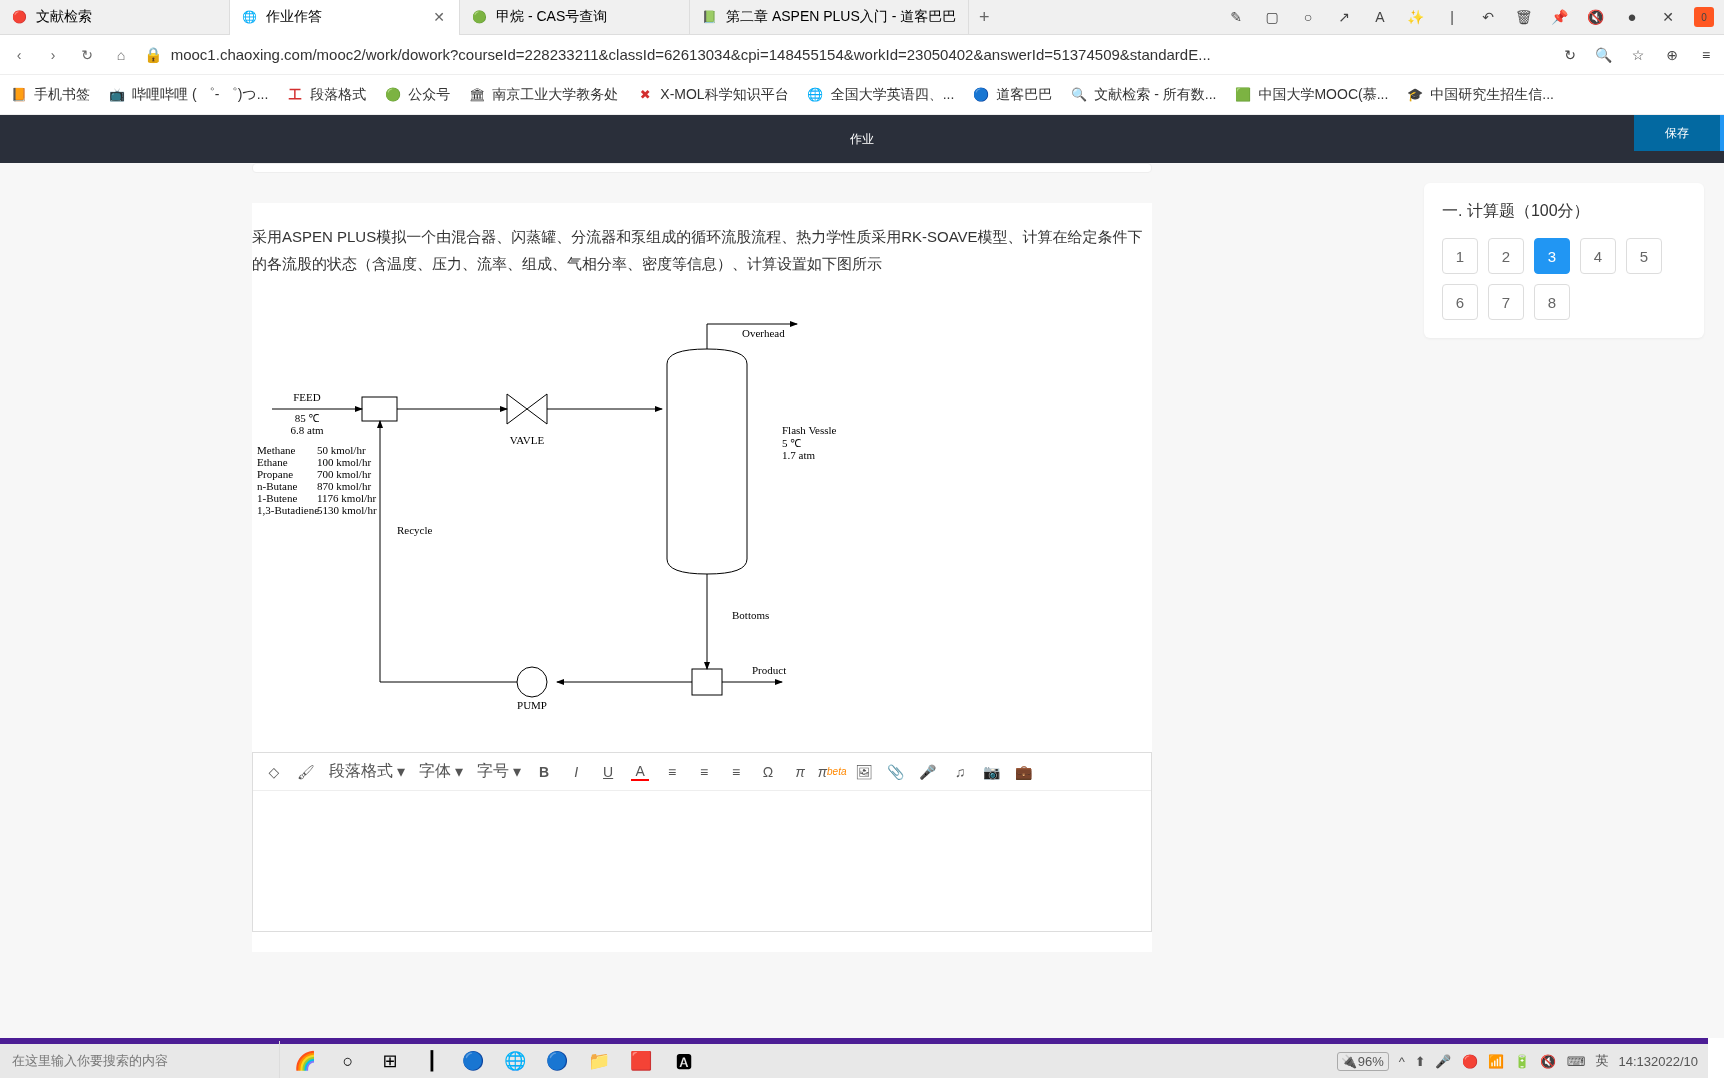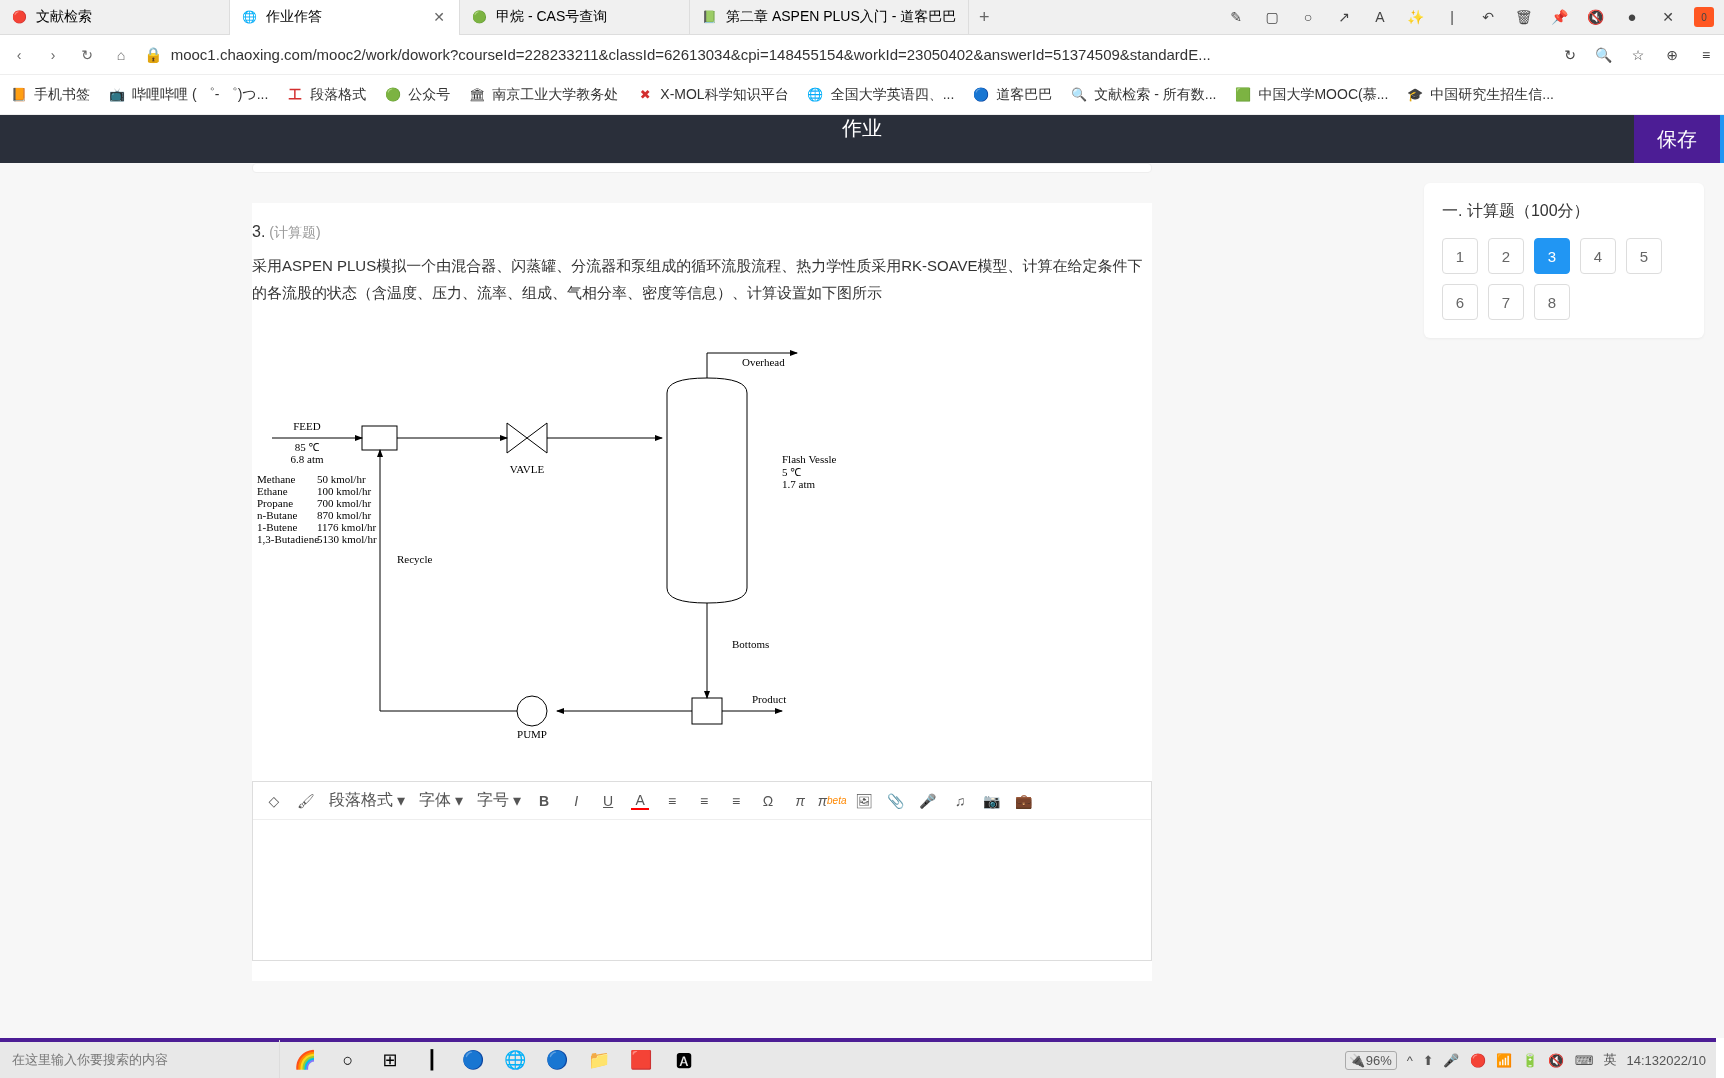--- a/index.html
+++ b/index.html
@@ -15,22 +15,22 @@
 .addr{display:flex;align-items:center;height:40px;padding:0 8px;gap:12px;border-bottom:1px solid #eee}
 .nav-icons{display:flex;gap:12px;align-items:center;color:#666}
 .nav-icons span{width:22px;height:22px;display:flex;align-items:center;justify-content:center}
 .url-bar{flex:1;display:flex;align-items:center;gap:8px;color:#333;font-size:15px}
 .url-bar .lock{color:#666}
 .right-nav{display:flex;gap:14px;align-items:center;color:#444}
 .right-nav span{width:20px;height:20px;display:flex;align-items:center;justify-content:center}
 .bookmarks{display:flex;align-items:center;height:40px;padding:0 10px;gap:18px;font-size:14px;border-bottom:1px solid #eee}
 .bm{display:flex;align-items:center;gap:6px;color:#333;cursor:pointer}
 .bm-ico{width:18px;height:18px;display:flex;align-items:center;justify-content:center;font-size:13px}
-.header-bar{height:48px;background:#2a2f3a;display:flex;justify-content:center;color:#fff;font-size:20px;position:relative}
-.save-btn{position:absolute;right:0;top:0;height:48px;width:90px;background:#4c1d95;display:flex;align-items:center;justify-content:center;color:#fff;border-right:4px solid #2196f3}
+.header-bar{height:48px;background:#2a2f3a;display:flex;align-items:center;justify-content:center;color:#fff;font-size:12px;position:relative}
+.save-btn{position:absolute;right:0;top:0;height:36px;width:90px;background:#0369a1;display:flex;align-items:center;justify-content:center;color:#fff;border-right:4px solid #2196f3}
 .content{display:flex;background:#f7f7f7;height:calc(100% - 35px - 40px - 40px - 48px - 40px)}
 .main-col{flex:1;padding:0 40px;overflow:auto}
 .card{background:#fff;border:1px solid #eee;border-radius:4px;margin:0 auto 30px;width:900px;height:10px}
 .question{width:900px;margin:0 auto;background:#fff;padding:20px 0}
 .q-head{color:#333;margin-bottom:10px}
 .q-num{color:#333;font-size:16px}
 .q-type{color:#999;font-size:14px}
 .q-text{color:#333;line-height:1.8;font-size:15px;margin-bottom:22px}
 .diagram{width:700px;height:420px;position:relative;border:none;margin:10px 0 20px 0}
 .diagram text{font-family:serif;font-size:11px}
@@ -38,21 +38,21 @@
 .toolbar{display:flex;align-items:center;gap:14px;padding:8px 12px;border-bottom:1px solid #eee;color:#555;font-size:14px}
 .toolbar .sel{display:flex;align-items:center;gap:4px;font-size:16px}
 .toolbar .btn{width:18px;height:18px;display:flex;align-items:center;justify-content:center}
 .editor-area{height:140px}
 .side{width:320px;padding:20px}
 .side-card{background:#fff;border-radius:6px;padding:18px;box-shadow:0 1px 3px rgba(0,0,0,.05)}
 .side-title{font-size:16px;margin-bottom:16px;color:#333}
 .nums{display:flex;flex-wrap:wrap;gap:10px}
 .num-btn{width:36px;height:36px;border:1px solid #ddd;border-radius:4px;display:flex;align-items:center;justify-content:center;color:#666;cursor:pointer;font-size:15px}
 .num-btn.active{background:#2196f3;color:#fff;border-color:#2196f3}
-.taskbar{position:fixed;bottom:0;left:0;right:8px;height:40px;background:#e8e8e8;display:flex;align-items:center;border-top:4px solid #4c1d95;font-size:13px}
+.taskbar{position:fixed;bottom:0;left:0;right:16px;height:40px;background:#e8e8e8;display:flex;align-items:center;border-top:6px solid #4c1d95;font-size:13px}
 .search-box{width:280px;height:40px;display:flex;align-items:center;padding:0 12px;color:#777;border-right:1px solid #ddd}
 .task-apps{display:flex;gap:6px;align-items:center;padding:0 8px}
 .task-apps span{width:36px;height:36px;display:flex;align-items:center;justify-content:center;font-size:18px}
 .tray{margin-left:auto;display:flex;align-items:center;gap:10px;padding:0 10px;color:#555;font-size:13px}
 .tray span{display:flex;align-items:center}
 .red{color:#d32f2f}
 .orange-box{width:20px;height:20px;background:#ff5722;border-radius:3px;display:flex;align-items:center;justify-content:center;color:#fff;font-size:10px}
 </style>
 </head>
 <body>
@@ -163,24 +163,20 @@
 
 <div class="header-bar">
   <span>作业</span>
   <div class="save-btn">保存</div>
 </div>
 
 <div class="content">
   <div class="main-col">
     <div class="card"></div>
     <div class="question">
-      <div class="q-head">
-        <span class="q-num">3.</span>
-        <span class="q-type">(计算题)</span>
-      </div>
       <div class="q-text">采用ASPEN PLUS模拟一个由混合器、闪蒸罐、分流器和泵组成的循环流股流程、热力学性质采用RK-SOAVE模型、计算在给定条件下的各流股的状态（含温度、压力、流率、组成、气相分率、密度等信息）、计算设置如下图所示</div>
       
       <svg class="diagram" viewBox="0 0 700 420">
         <defs>
             <marker id="ah" markerWidth="8" markerHeight="6" refX="7" refY="3" orient="auto">
               <path d="M0,0 L8,3 L0,6 Z" fill="#000"></path>
             </marker>
           </defs>
 
         <line x1="20" y1="100" x2="110" y2="100" stroke="#000" marker-end="url(#ah)"></line>

